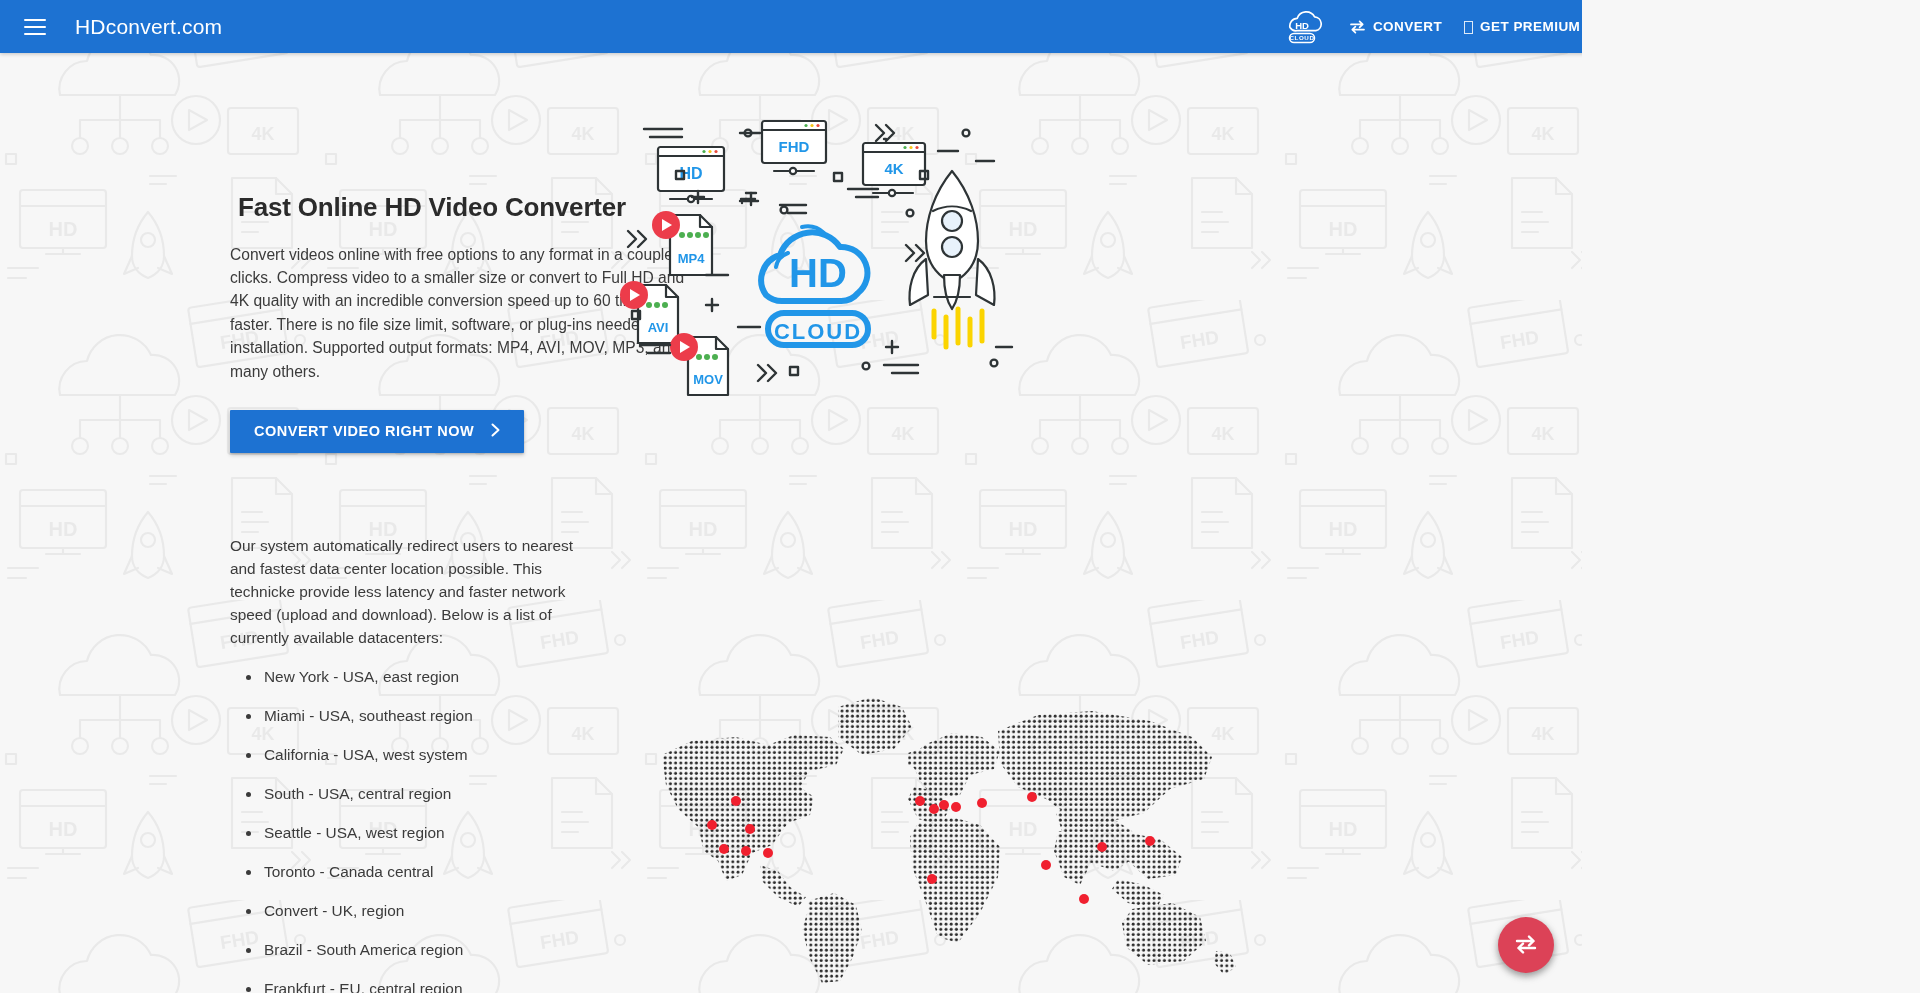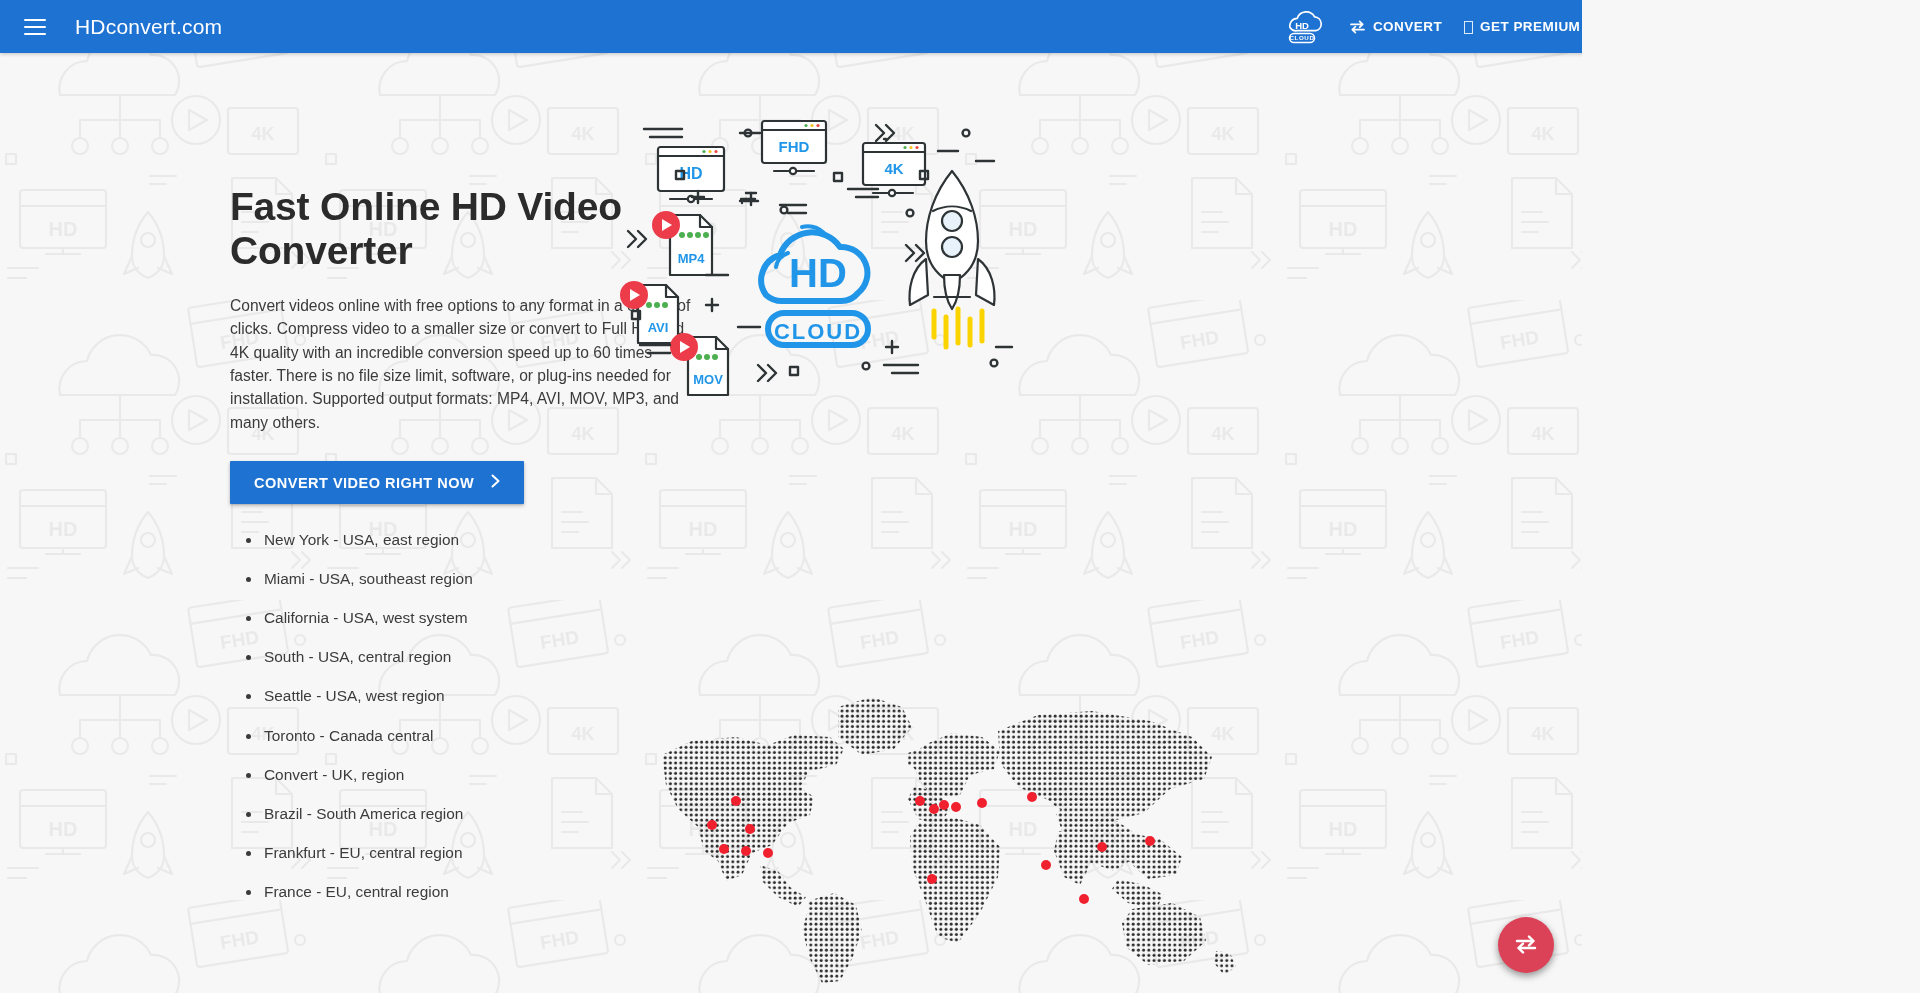--- a/index.html
+++ b/index.html
@@ -112,22 +112,22 @@
     margin: 0 auto;
     height: 100%;
   }
   #hero-text {
     position: absolute;
     left: 0;
     top: 132px;
     width: 470px;
   }
   h1#hero-title {
-    margin: 0;
-    font-size: 39px;
+    margin: 8px;
+    font-size: 26px;
     line-height: 1.14;
     font-weight: 700;
     color: #2b2b2b;
     letter-spacing: -.2px;
   }
   #hero-para {
     margin: 20px 0 0 0;
     font-size: 15.6px;
     line-height: 1.5;
     color: #3b3b3b;
@@ -510,20 +510,22 @@
         </svg>
       </div>
 
     </div>
   </section>
 
   <section id="infra">
     <div class="inner">
 
       <div id="infra-text">
+        <p id="infra-para">Our system automatically redirect users to nearest and fastest data center location possible. This technicke provide less latency and faster network speed (upload and download).
+Below is a list of currently available datacenters:</p>
         <ul id="dc-list">
             <li>New York - USA, east region</li>
             <li>Miami - USA, southeast region</li>
             <li>California - USA, west system</li>
             <li>South - USA, central region</li>
             <li>Seattle - USA, west region</li>
             <li>Toronto - Canada central</li>
             <li>Convert - UK, region</li>
             <li>Brazil - South America region</li>
             <li>Frankfurt - EU, central region</li>

